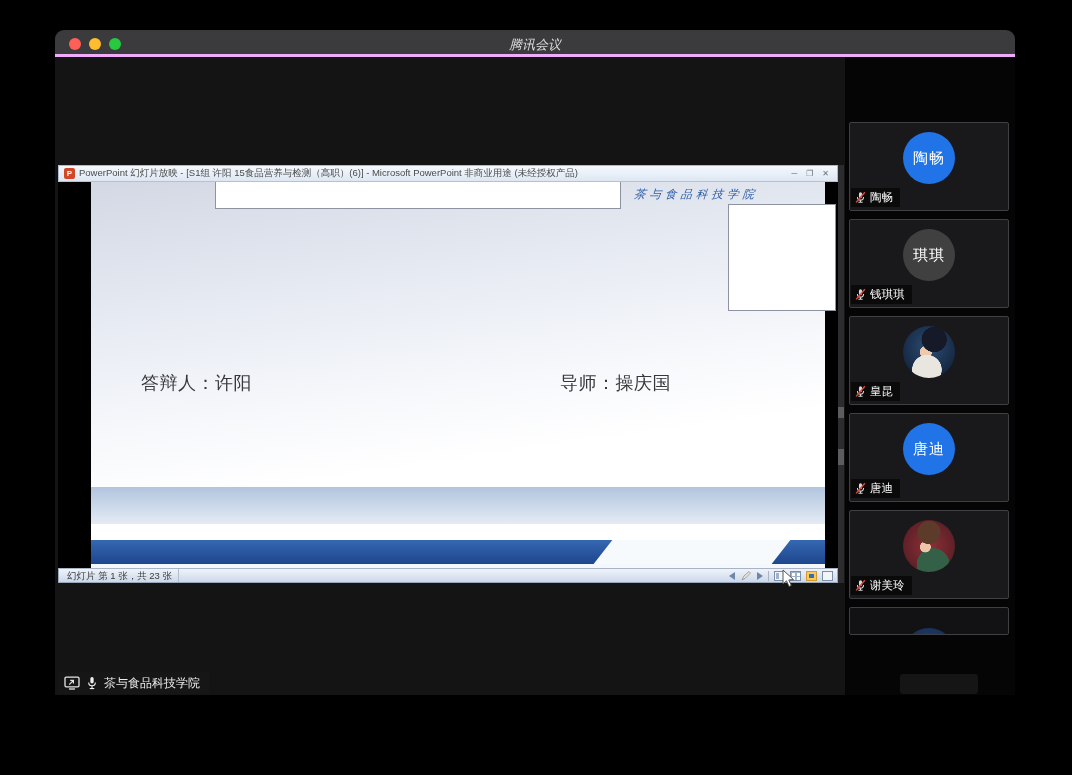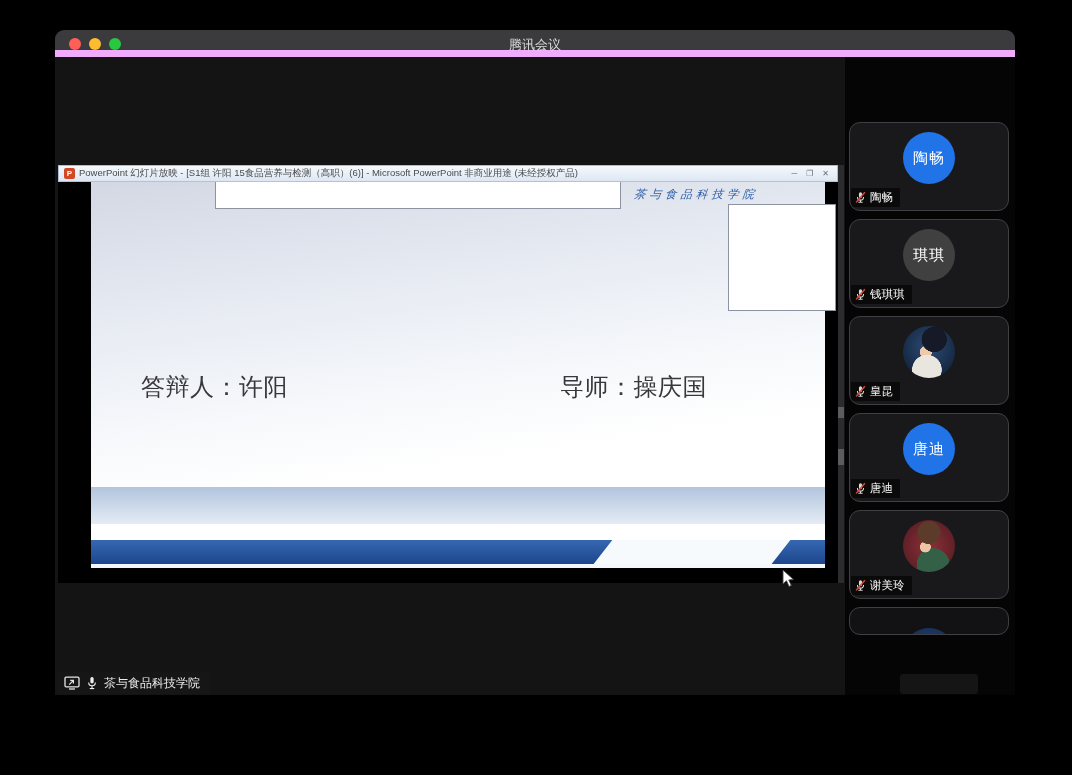--- a/index.html
+++ b/index.html
@@ -4,21 +4,21 @@
 <style>
   * { margin:0; padding:0; box-sizing:border-box; }
   html,body { width:1072px; height:775px; background:#000; overflow:hidden;
               font-family:"Liberation Sans", sans-serif; }
   .stage { position:relative; width:1072px; height:775px; background:#000; }
 
   
   .app-window { position:absolute; left:55px; top:30px; width:960px; height:665px;
                 border-radius:9px 9px 0 0; overflow:hidden; background:#000; }
   .mac-titlebar { position:relative; height:27px; background:#3b3b3d;
-                  border-bottom:7px solid #f0abfc; }
+                  border-bottom:3px solid #f0abfc;font-style:italic; }
   .traffic { position:absolute; top:8px; width:12px; height:12px; border-radius:50%; }
   .t-close { left:14px; background:#ff5f57; }
   .t-min   { left:34px; background:#febc2e; }
   .t-zoom  { left:54px; background:#28c840; }
   .mac-title { position:absolute; left:0; right:0; top:6px; text-align:center;
                font-size:13px; color:#dcdcdd; }
 
   .app-body { position:relative; width:960px; height:638px; background:#000; }
 
   
@@ -42,21 +42,21 @@
   .slide { position:absolute; left:32px; top:0; width:734px; height:386px;
            background:linear-gradient(172deg,#d3d8e4 0%, #e6eaf2 28%, #f6f8fb 52%, #ffffff 68%); }
   .slide-title { position:absolute; left:63px; top:28px; width:600px;
                  font-size:40px; line-height:49px; font-weight:bold; letter-spacing:1px;
                  color:#0c0c0e; text-shadow:2px 3px 3px rgba(70,70,85,.55);
                  white-space:nowrap; }
   .whitebox-top { position:absolute; left:156px; top:-2px; width:406px; height:29px;
                   background:#fff; border:1px solid #8d93a0; z-index:4; }
   .whitebox-right { position:absolute; left:669px; top:22px; width:108px; height:107px;
                     background:#fff; border:1px solid #8d93a0; z-index:6; }
-  .presenter-line { position:absolute; font-size:24px; color:#38383c; letter-spacing:.5px; }
+  .presenter-line { position:absolute; font-size:18px; color:#38383c; letter-spacing:.5px; }
   .p-name  { left:50px;  top:189px; }
   .p-class { left:50px;  top:213px; }
   .p-advisor { left:469px; top:189px; }
 
   .band-light { position:absolute; left:0; top:305px; width:734px; height:37px;
                 background:linear-gradient(#b2c5de,#e4ebf4); }
   .band-dark { position:absolute; left:0; top:358px; width:734px; height:24px;
                background:linear-gradient(#3668b2,#1d468d); overflow:hidden; }
   .band-banner { position:absolute; left:512px; top:0; width:178px; height:24px;
                  background:#f7fafd; transform:skewX(-38deg); }
@@ -101,21 +101,21 @@
 
   
   .share-indicator { position:absolute; left:3px; top:615px; height:22px;
                      display:flex; align-items:center; gap:6px; padding:0 9px 0 6px;
                      background:#161616; }
   .share-indicator .label { font-size:12px; color:#ededed; white-space:nowrap; }
 
   
   .video-sidebar { position:absolute; left:790px; top:0; width:170px; height:638px; background:#050505; }
   .tile { position:absolute; left:4px; width:160px; height:89px; background:#19191b;
-          border:1px solid #404044; border-radius:11px; overflow:hidden; }
+          border:1px solid #404044; border-radius:2px; overflow:hidden; }
   .tile.partial { height:28px; background:#121214; }
   .avatar { position:absolute; left:50%; top:9px; transform:translateX(-50%);
             width:52px; height:52px; border-radius:50%;
             display:flex; align-items:center; justify-content:center;
             font-size:15px; color:#fff; letter-spacing:1px; }
   .avatar.photo-blue { background:
       radial-gradient(circle at 60% 26%, #161a28 0 25%, rgba(0,0,0,0) 26%),
       radial-gradient(circle at 46% 84%, #e9e5df 0 28%, rgba(0,0,0,0) 29%),
       radial-gradient(circle at 44% 50%, #eec9ab 0 15%, rgba(0,0,0,0) 16%),
       radial-gradient(circle at 50% 40%, #2d4d75, #142640 75%); }
@@ -171,20 +171,35 @@
               </div>
               <div class="band-text">茶与食品科技学院</div>
               <div class="band-bottom-gap"></div>
             </div>
             <div class="bar-left"></div>
             <div class="bar-right"></div>
             <div class="whitebox-top"></div>
             <div class="whitebox-right"></div>
           </div>
 
+          <div class="ppt-statusbar">
+            <span class="status-left">幻灯片 第 1 张，共 23 张</span>
+            <span class="status-right">
+              <span class="nav-tri tri-left"></span>
+              <svg width="12" height="12" viewBox="0 0 12 12">
+                <path d="M2 10 L4 6 L9 1.5 L10.5 3 L5.5 8 Z" fill="#efe8d2" stroke="#8a8f97" stroke-width="0.8"></path>
+              </svg>
+              <span class="nav-tri tri-right"></span>
+              <span class="status-sep"></span>
+              <span class="view-ico view-normal"></span>
+              <span class="view-ico view-sorter"></span>
+              <span class="view-ico view-show"></span>
+              <span class="view-ico"></span>
+            </span>
+          </div>
         </div>
 
         <div class="ppt-scrollbar">
           <span class="ppt-scroll-thumb1"></span>
           <span class="ppt-scroll-thumb2"></span>
         </div>
 
         <div class="sidebar-chevron">›</div>
 
         <svg class="mouse-cursor" width="13" height="19" viewBox="0 0 13 19">

